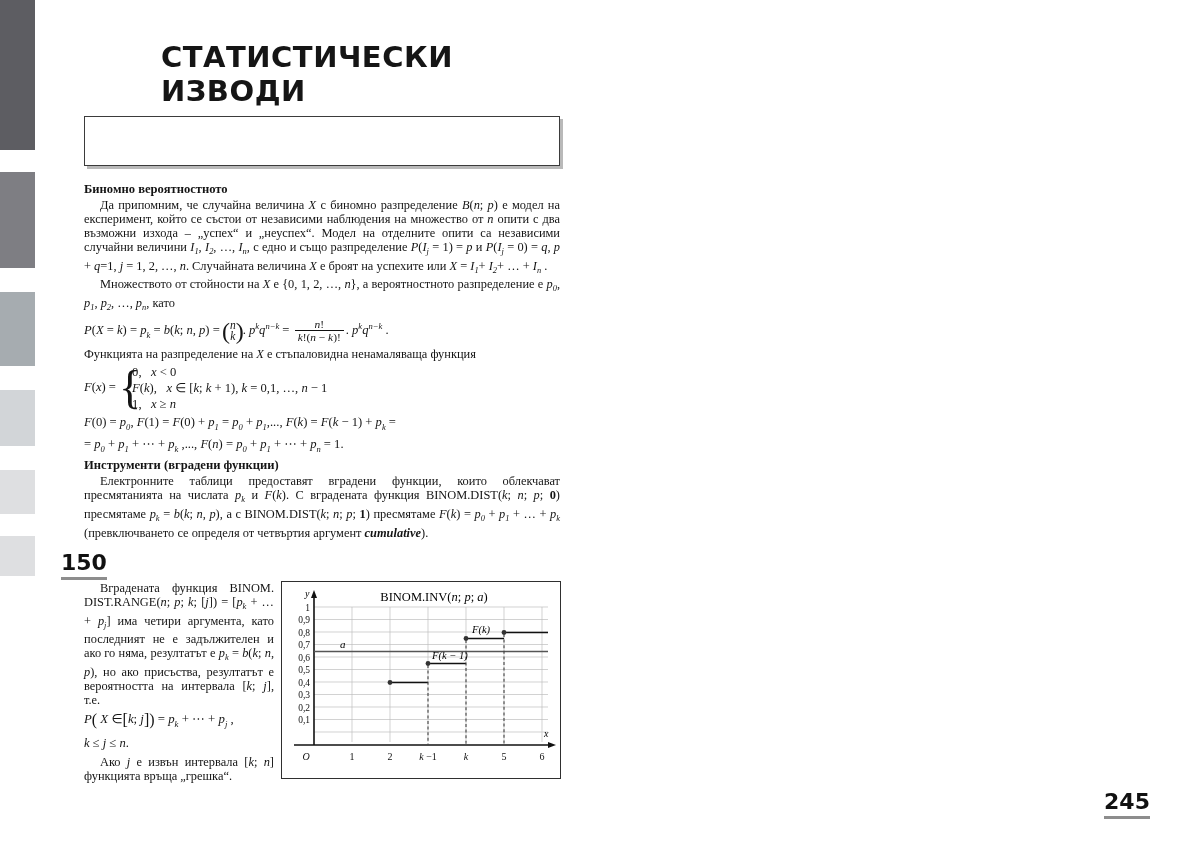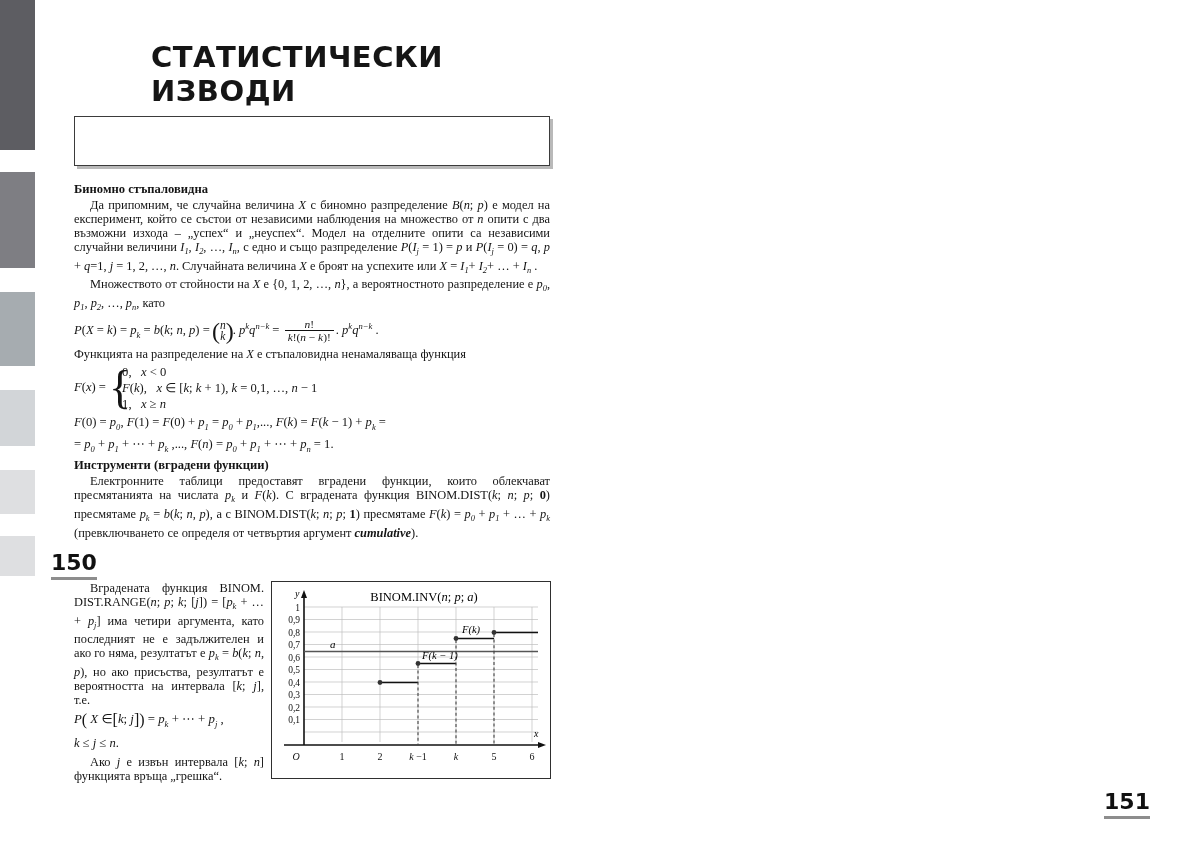--- a/index.html
+++ b/index.html
@@ -13,21 +13,21 @@
     position:relative;
   }
   .page { position:absolute; inset:0; }
 
   
   .edge-tabs { position:absolute; left:0; top:0; width:36px; height:851px; }
   .edge-tab { position:absolute; left:0; width:36px; border-right:1px solid #fff; }
 
   
   .col { position:absolute; top:0; }
-  .col-left  { left:6px;   width:600px; height:612px; }
+  .col-left  { left:16px;   width:600px; height:612px; }
   .col-right { left:600px; width:600px; height:851px; }
 
   .gutter { position:absolute; left:599px; top:0; width:2px; height:851px; background:#ffffff; }
 
   
   .chapter-title {
     position:absolute; left:145px; top:40px; width:420px;
     font-family:"DejaVu Sans", sans-serif;
     font-weight:bold; font-size:29px; letter-spacing:0.5px;
     color:#151515; text-align:left;
@@ -143,21 +143,21 @@
     <div class="chapter-title">СТАТИСТИЧЕСКИ ИЗВОДИ</div>
 
     <div class="section-box">
       <div class="inner">
         <br>
       </div>
     </div>
 
     <div id="left-body" class="body-text">
 
-      <div class="sub-head">Биномно стъпаловидна</div>
+      <div class="sub-head">Биномно вероятностното</div>
 
       <p class="para"><span>Да припомним, че случайна величина </span><i>X</i><span> с биномно разпределение </span><i>B</i>(<i>n</i>; <i>p</i>)<span> е модел на експеримент, който се състои от независими наблюдения на множество от </span><i>n</i><span> опити с два възможни изхода – „успех“ и „неуспех“. Модел на отделните опити са независими случайни величини </span><i>I</i><sub>1</sub>, <i>I</i><sub>2</sub>, …, <i>I</i><sub>n</sub><span>, с едно и също разпределение </span><i>P</i>(<i>I<sub>j</sub></i> = 1) = <i>p</i> и <i>P</i>(<i>I<sub>j</sub></i> = 0) = <i>q</i>, <i>p</i> + <i>q</i>=1, <i>j</i> = 1, 2, …, <i>n</i><span>. Случайната величина </span><i>X</i><span> е броят на успехите или </span><i>X</i> = <i>I</i><sub>1</sub>+ <i>I</i><sub>2</sub>+ … + <i>I</i><sub>n</sub> .</p>
 
       <p class="para"><span>Множеството от стойности на </span><i>X</i><span> е {0, 1, 2, …, </span><i>n</i><span>}, а вероятностното разпределение е </span><i>p</i><sub>0</sub>, <i>p</i><sub>1</sub>, <i>p</i><sub>2</sub>, …, <i>p</i><sub>n</sub><span>, като</span></p>
 
       <p class="formula">
         <i>P</i>(<i>X</i> = <i>k</i>) = <i>p<sub>k</sub></i> = <i>b</i>(<i>k</i>; <i>n</i>, <i>p</i>) =
         <span class="binom"><span class="par-l">(</span><span class="stk"><span>n</span><span>k</span></span><span class="par-r">)</span></span>.
         <i>p<sup>k</sup>q<sup>n−k</sup></i> =
         <span class="frac"><span class="num"><i>n</i>!</span><span class="den"><i>k</i>!(<i>n</i> − <i>k</i>)!</span></span>. <i>p<sup>k</sup>q<sup>n−k</sup></i> <span>.</span>
@@ -275,16 +275,16 @@
         <text x="150" y="77" font-family="Liberation Serif, serif" font-size="10.5" font-style="italic">F(k − 1)</text>
         <text x="190" y="51" font-family="Liberation Serif, serif" font-size="10.5" font-style="italic">F(k)</text>
       </svg>
     </div>
 
     <div class="pagenum left">150</div>
   </div>
 
   <div class="col col-right">
 
-    <div class="pagenum right">151</div>
+    <div class="pagenum right">245</div>
   </div>
 
 </div>
 
 </body></html>

